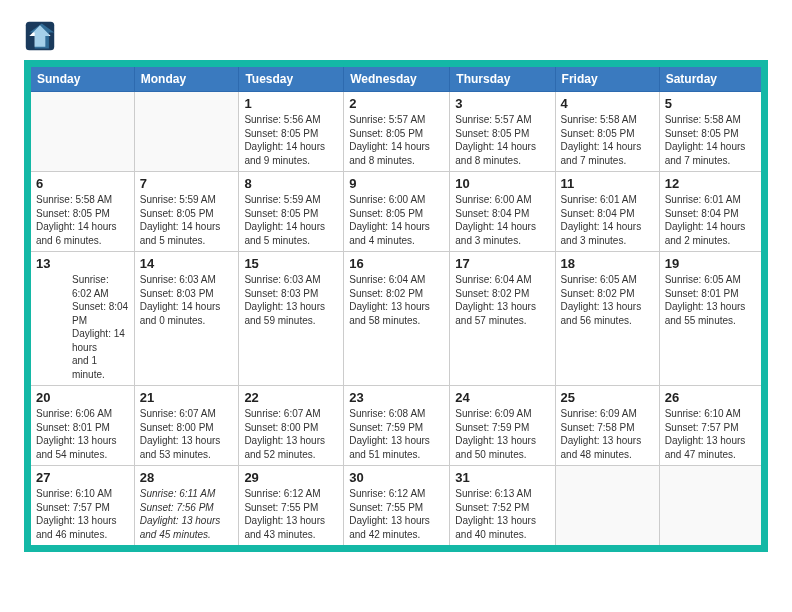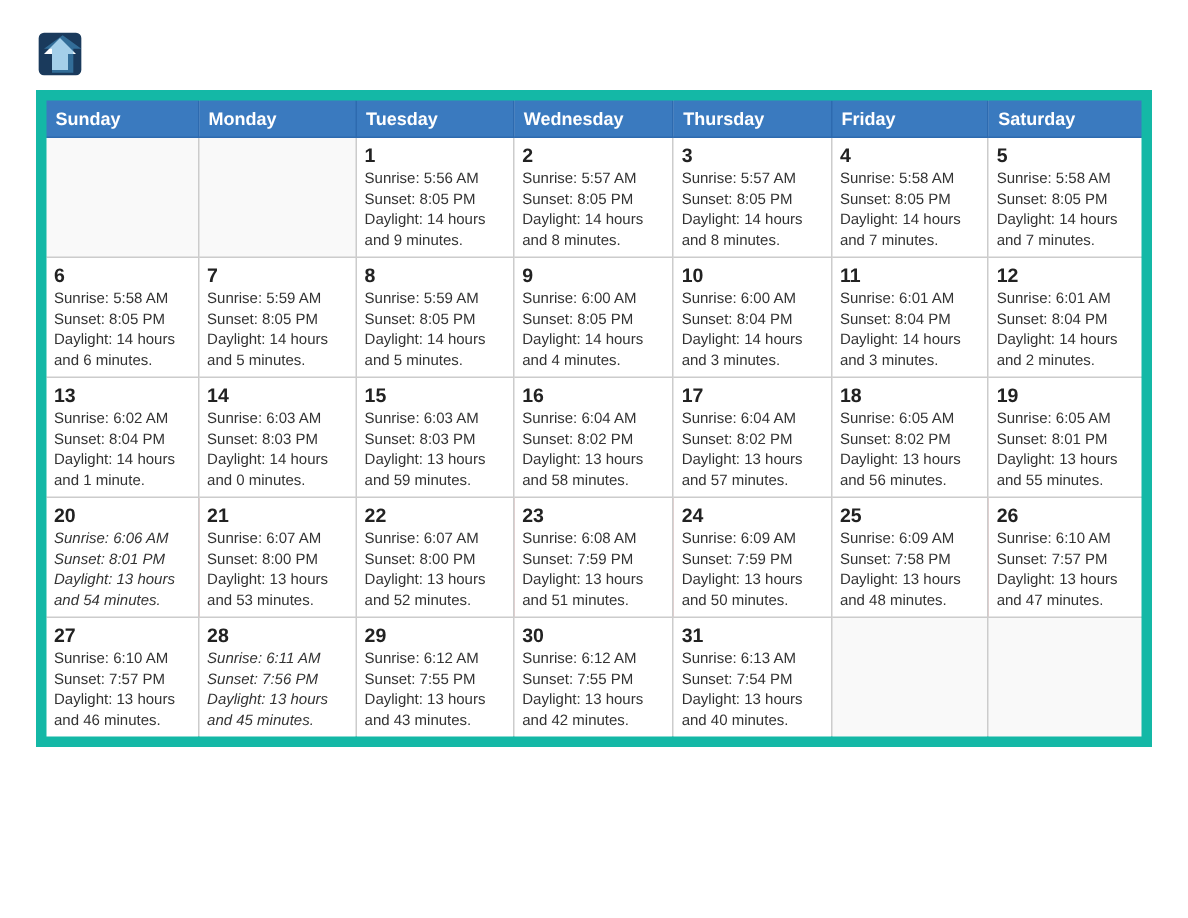--- a/index.html
+++ b/index.html
@@ -208,21 +208,21 @@
           <span class="day-number">12</span>
           <div class="day-info" style="white-space: pre-line;">Sunrise: 6:01 AM
 Sunset: 8:04 PM
 Daylight: 14 hours
 and 2 minutes.</div>
         </td>
       </tr>
       <tr>
         <td>
           <span class="day-number">13</span>
-          <div class="day-info" style="white-space: pre-line;">Sunrise: 6:02 AM
+          <div class="day-info" style="white-space: pre-line; margin-left: 36px;">Sunrise: 6:02 AM
 Sunset: 8:04 PM
 Daylight: 14 hours
 and 1 minute.</div>
         </td>
         <td>
           <span class="day-number">14</span>
           <div class="day-info" style="white-space: pre-line;">Sunrise: 6:03 AM
 Sunset: 8:03 PM
 Daylight: 14 hours
 and 0 minutes.</div>
@@ -259,21 +259,21 @@
           <span class="day-number">19</span>
           <div class="day-info" style="white-space: pre-line;">Sunrise: 6:05 AM
 Sunset: 8:01 PM
 Daylight: 13 hours
 and 55 minutes.</div>
         </td>
       </tr>
       <tr style="background: #b91c1c;">
         <td>
           <span class="day-number">20</span>
-          <div class="day-info" style="white-space: pre-line; font-style: italic;">Sunrise: 6:06 AM
+          <div class="day-info" style="white-space: pre-line;">Sunrise: 6:06 AM
 Sunset: 8:01 PM
 Daylight: 13 hours
 and 54 minutes.</div>
         </td>
         <td>
           <span class="day-number">21</span>
           <div class="day-info" style="white-space: pre-line;">Sunrise: 6:07 AM
 Sunset: 8:00 PM
 Daylight: 13 hours
 and 53 minutes.</div>
@@ -339,21 +339,21 @@
         <td>
           <span class="day-number">30</span>
           <div class="day-info" style="white-space: pre-line;">Sunrise: 6:12 AM
 Sunset: 7:55 PM
 Daylight: 13 hours
 and 42 minutes.</div>
         </td>
         <td>
           <span class="day-number">31</span>
           <div class="day-info" style="white-space: pre-line;">Sunrise: 6:13 AM
-Sunset: 7:54 PM
+Sunset: 7:52 PM
 Daylight: 13 hours
 and 40 minutes.</div>
         </td>
         <td class="empty"></td>
         <td class="empty"></td>
       </tr>
     </tbody>
 </table>
 
 </body></html>

